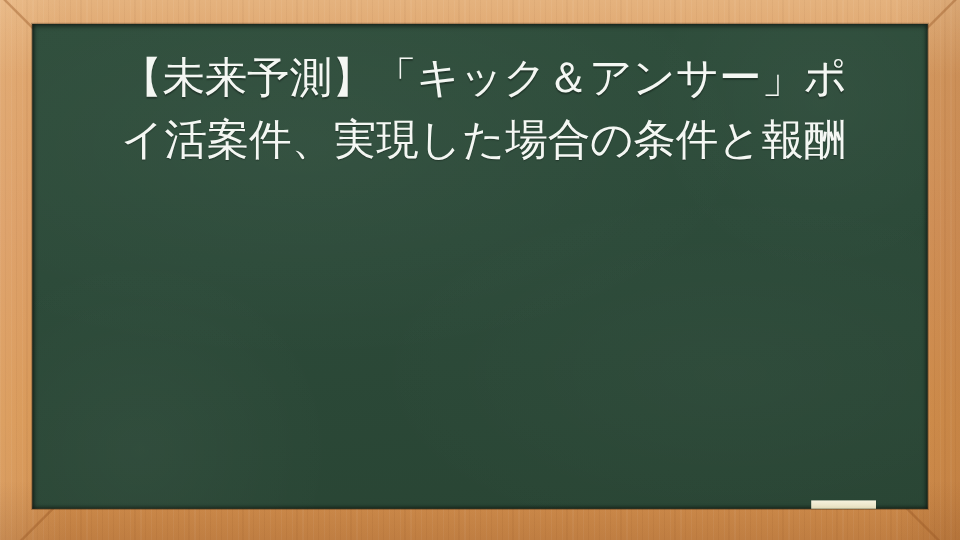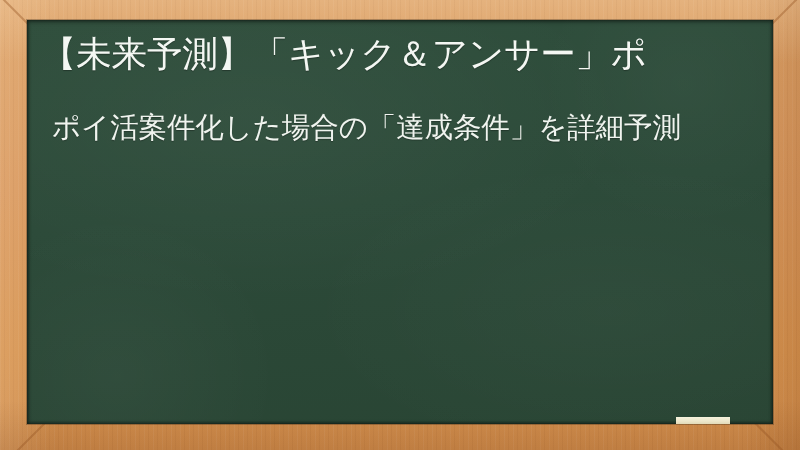--- a/index.html
+++ b/index.html
@@ -94,29 +94,30 @@
   
   .content {
     position: absolute;
     left: 0;
     top: 0;
     width: 746px;
     padding: 0;
   }
 
   .title {
-    margin: 0;
+    margin: 12px;
     padding: 8px 8px 0 14px;
     color: #f4f7f3;
     font-size: 35.5px;
     font-weight: 400;
     line-height: 51px;
     letter-spacing: -0.2px;
     text-shadow: 0 1px 1px rgba(0,0,0,0.30);
     white-space: nowrap;
+    text-align: center;
   }
   .title .tline { display: block; }
 
   .bullets {
     list-style: none;
     margin: 0;
     padding: 21px 0 0 0;
   }
   .bullets li {
     color: #f0f4ef;
@@ -151,24 +152,24 @@
   <div class="miter bl"></div>
   <div class="miter br"></div>
 
   <div class="chalkboard">
     <div class="chalk-dust"></div>
 
     <div class="content">
 
       <h1 class="title">
         <span class="tline">【未来予測】「キック＆アンサー」ポ</span>
+        <span class="tline">イ活案件、実現した場合の条件と報酬</span>
       </h1>
 
       <ul class="bullets">
-        <li>ポイ活案件化した場合の「達成条件」を詳細予測</li>
       </ul>
 
     </div>
 
     <div class="chalk-stick"></div>
   </div>
 
 </div>
 
 </body></html>

